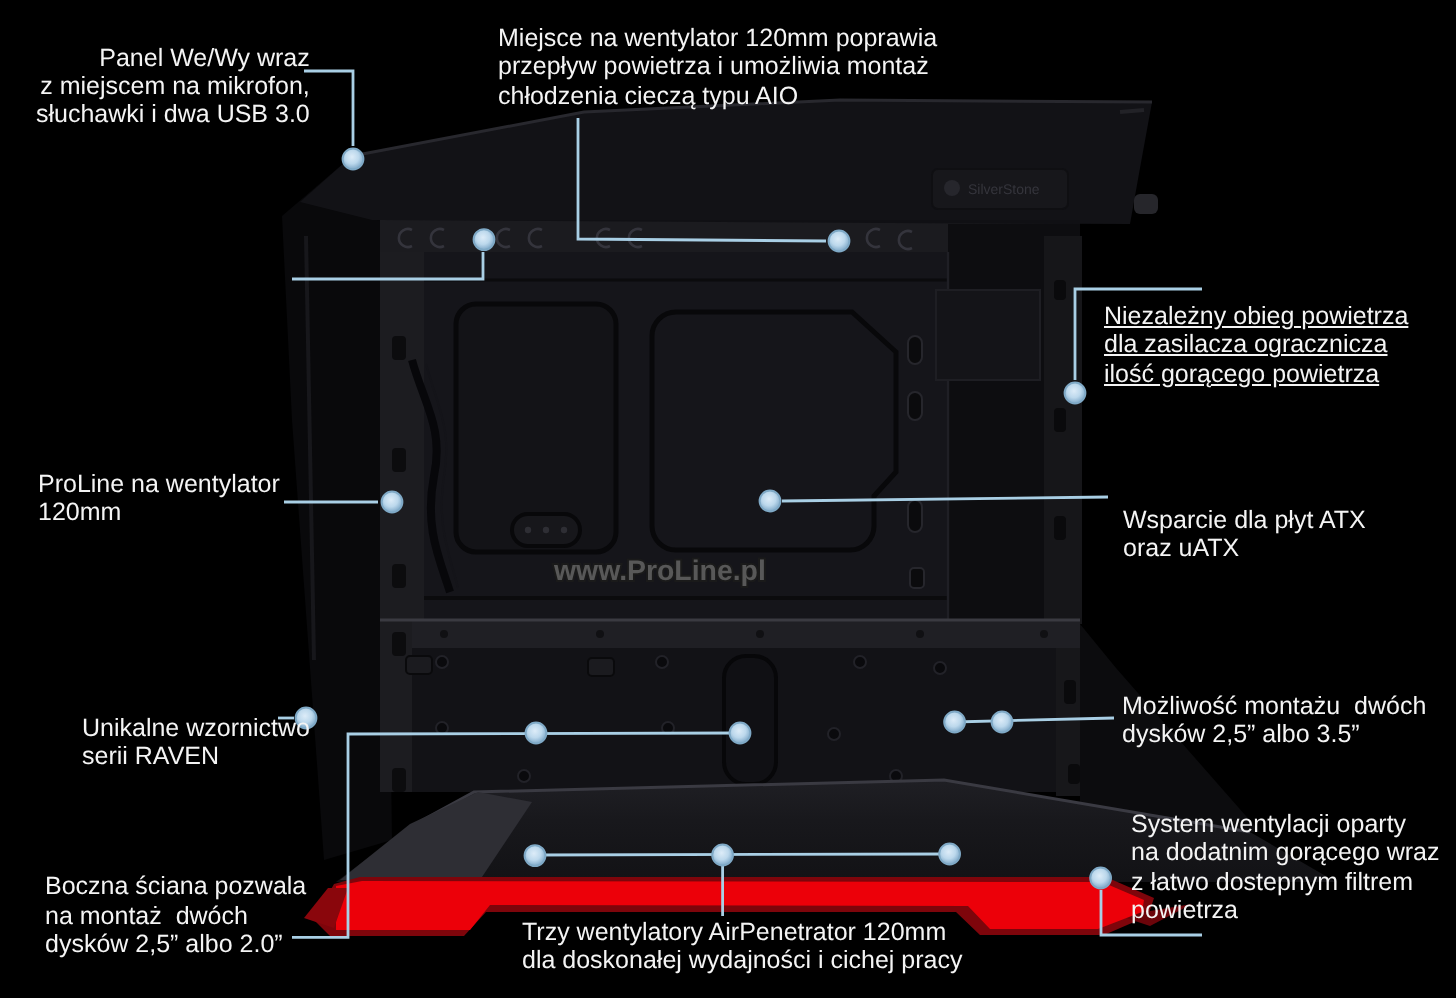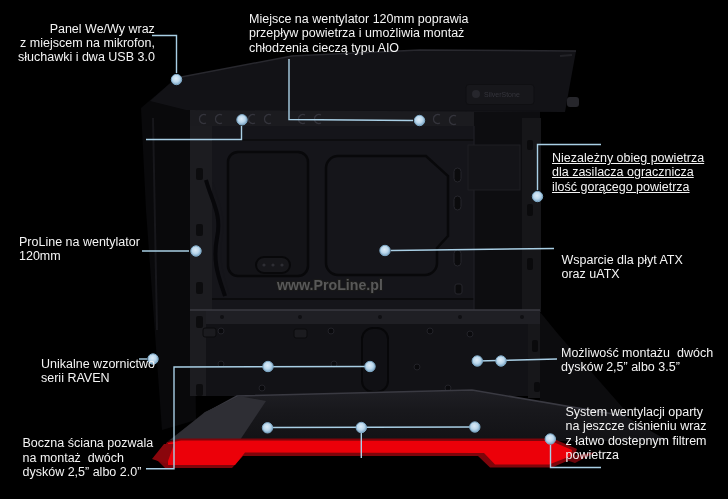--- a/index.html
+++ b/index.html
@@ -234,28 +234,30 @@
 <div class="lbl" style="left:19px;top:235px;">ProLine na wentylator
 120mm</div>
 
 <div class="lbl" style="left:21px;top:357px;margin-left:20px;">Unikalne wzornictwo
 serii RAVEN</div>
 
 <div class="lbl" style="left:22.5px;top:436.2px;">Boczna ściana pozwala
 na montaż  dwóch
 dysków 2,5” albo 2.0”</div>
 
+<div class="lbl" style="left:261px;top:458.6px;">Trzy wentylatory AirPenetrator 120mm
+dla doskonałej wydajności i cichej pracy</div>
 
 <div class="lbl" style="left:552px;top:151px;text-decoration:underline;">Niezależny obieg powietrza
 dla zasilacza ogracznicza
 ilość gorącego powietrza</div>
 
 <div class="lbl" style="left:561.5px;top:253px;">Wsparcie dla płyt ATX
 oraz uATX</div>
 
 <div class="lbl" style="left:561px;top:346px;">Możliwość montażu  dwóch
 dysków 2,5” albo 3.5”</div>
 
 <div class="lbl" style="left:565.5px;top:404.8px;">System wentylacji oparty
-na jeszcze ciśnieniu wraz
+na dodatnim gorącego wraz
 z łatwo dostepnym filtrem
 powietrza</div>
 </div>
 
 </body></html>

